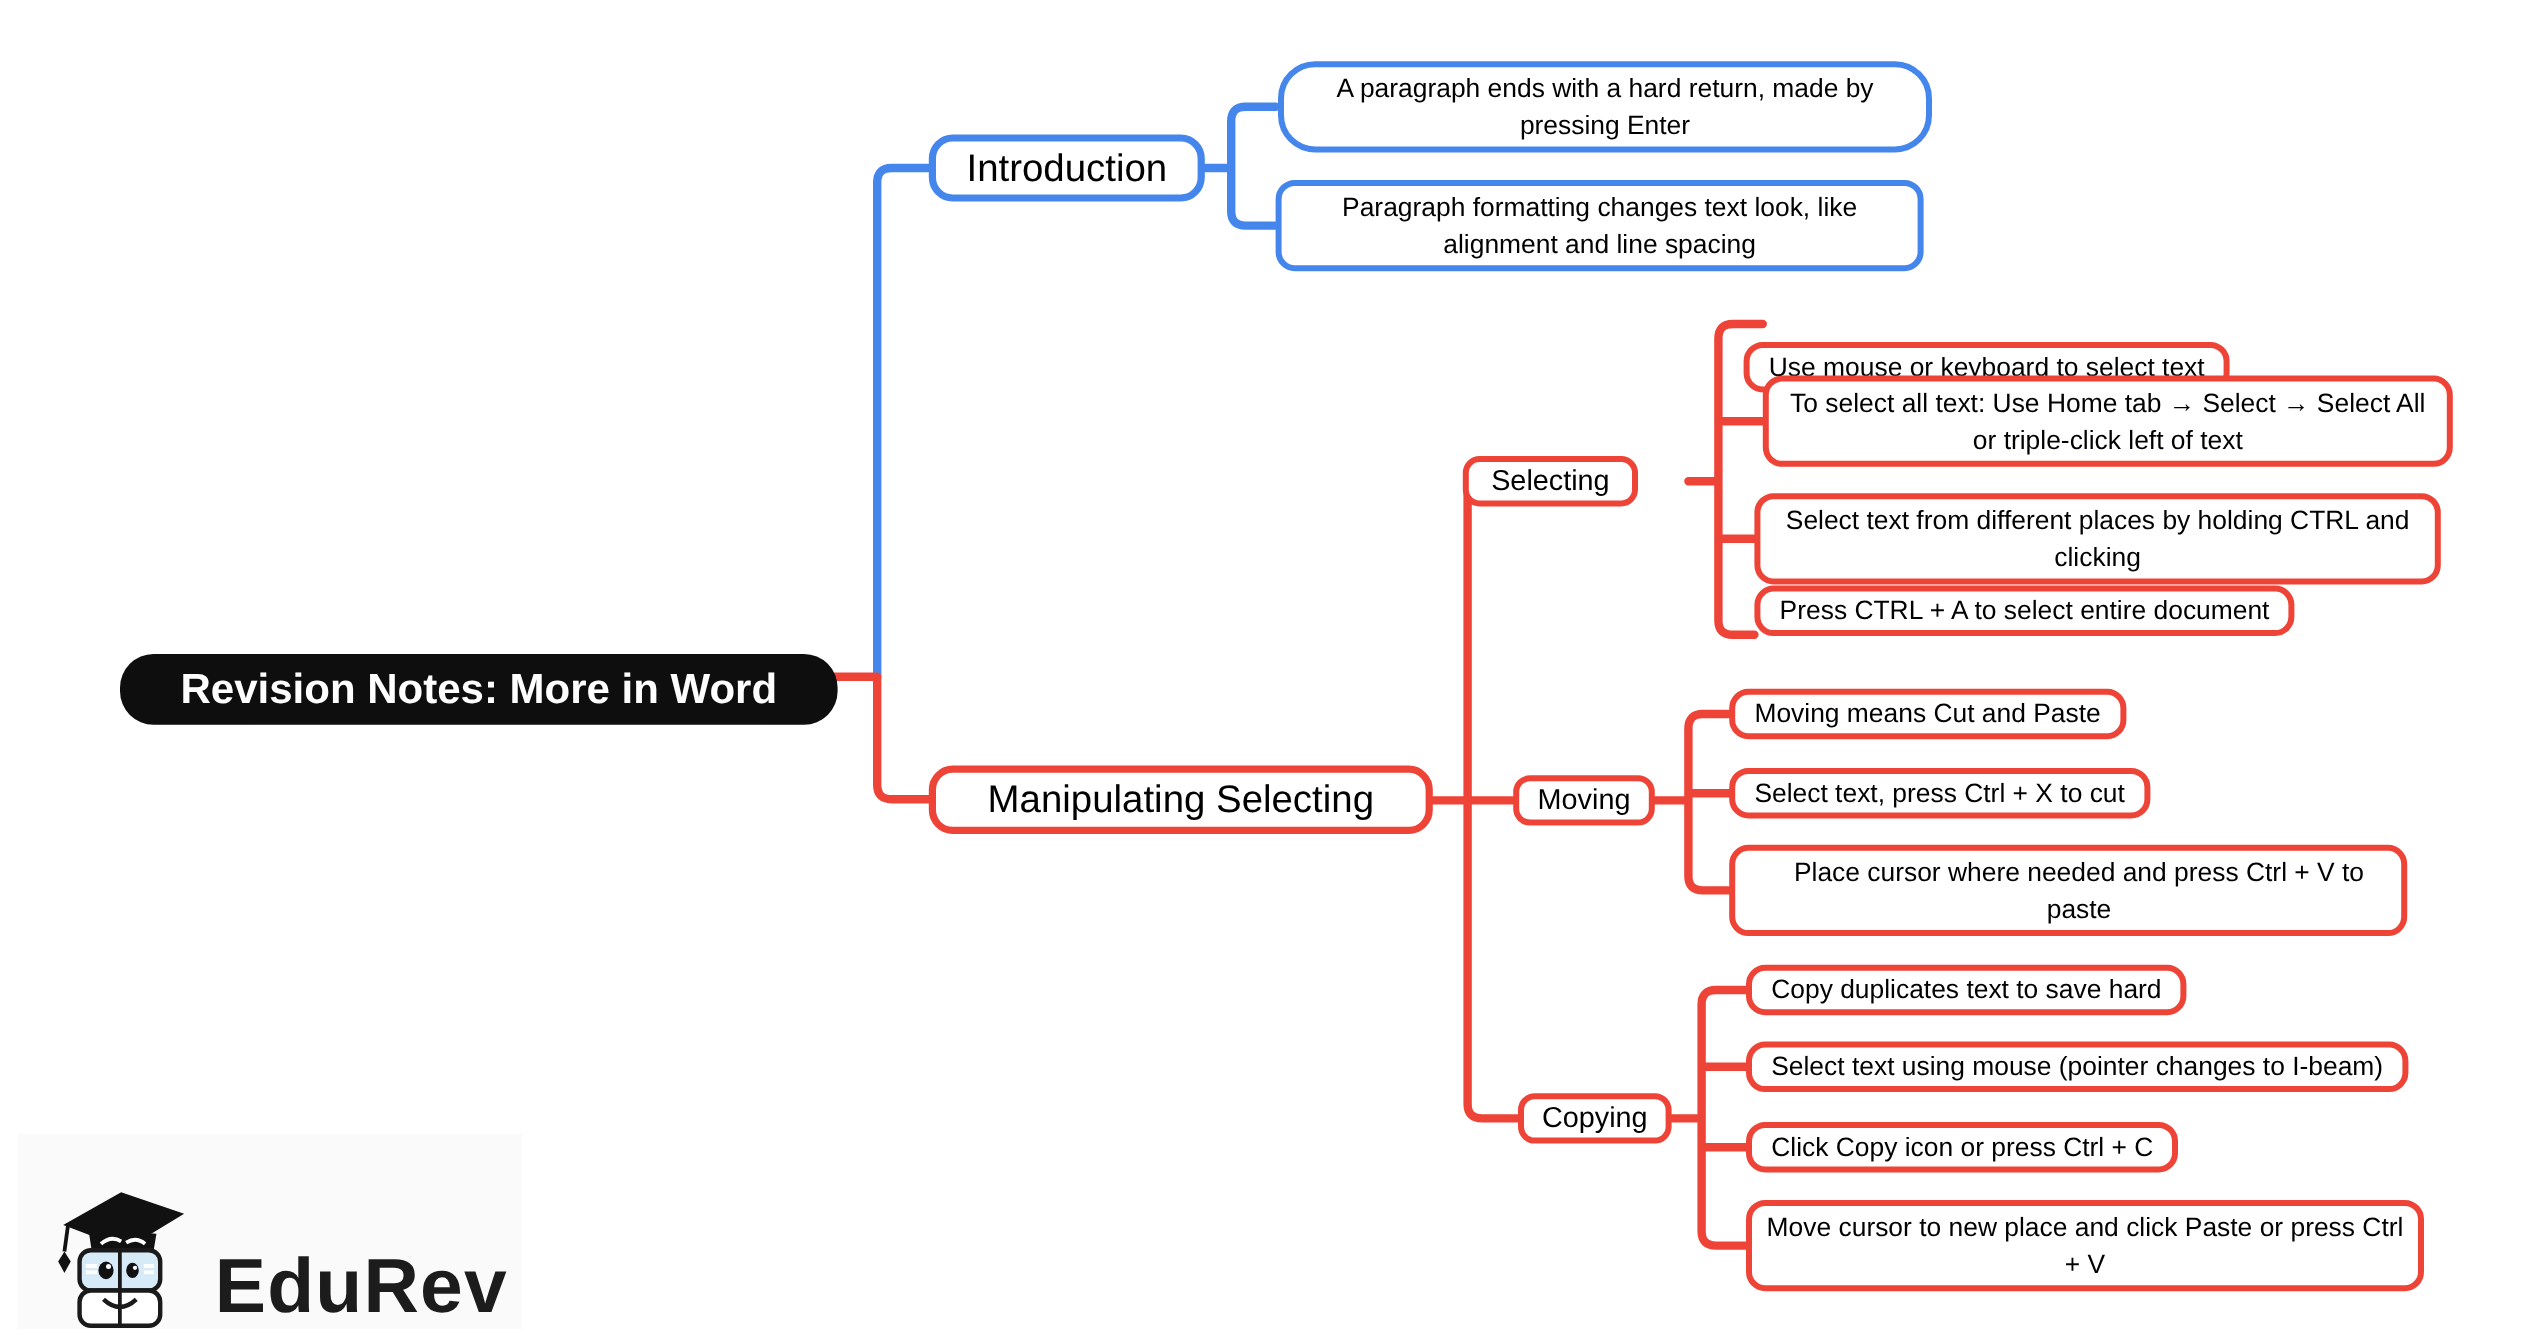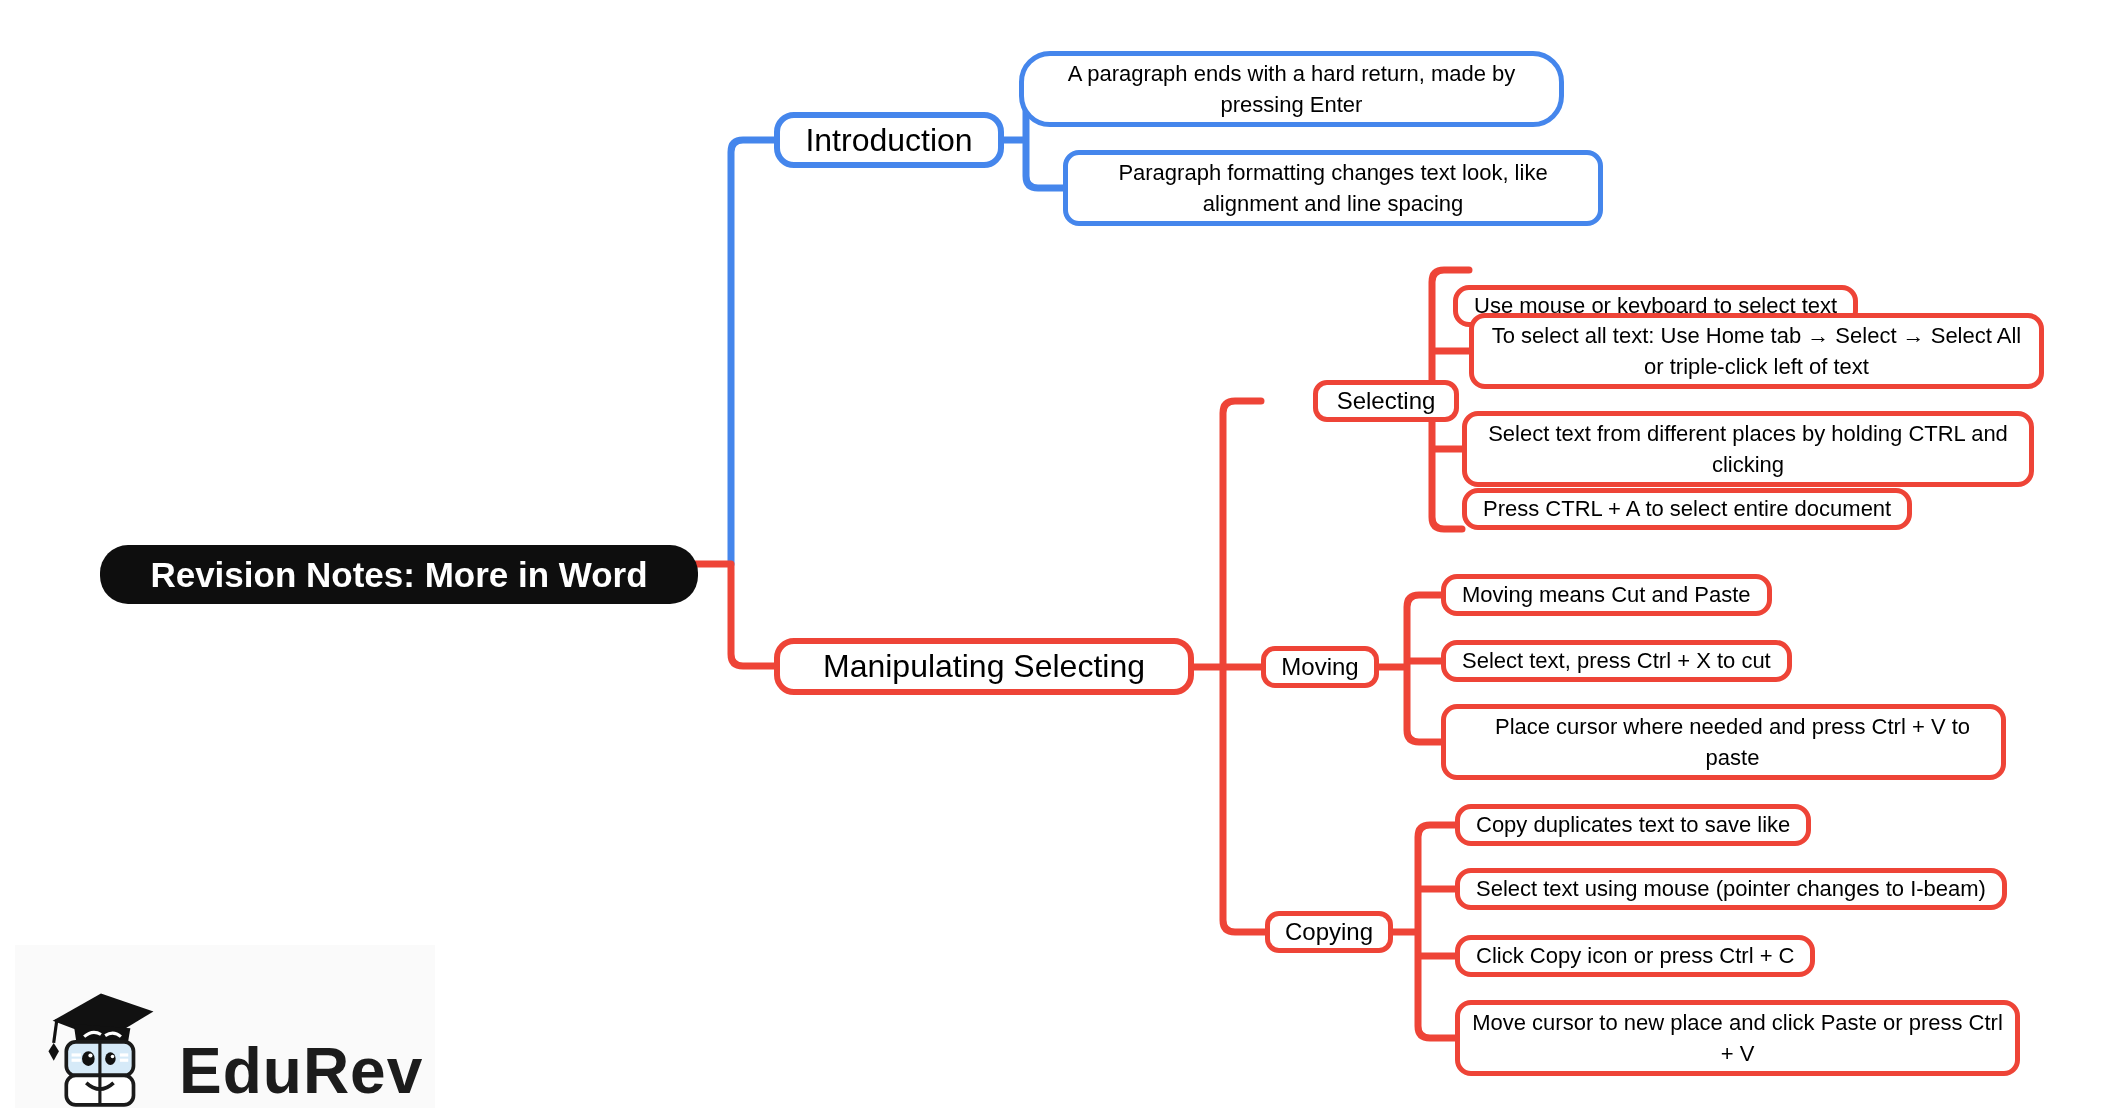--- a/index.html
+++ b/index.html
@@ -75,38 +75,38 @@
     <path class="edge edge-red" d="M1407,401 H1432 M1469,270 H1444 Q1432,270 1432,282 V517 Q1432,529 1444,529 H1462 M1432,351 H1469 M1432,449 H1462"></path>
 
     <path class="edge edge-red" d="M1379,667 H1407 M1441,595 H1419 Q1407,595 1407,607 V730 Q1407,742 1419,742 H1441 M1407,661 H1441"></path>
 
     <path class="edge edge-red" d="M1393,932 H1418 M1455,825 H1430 Q1418,825 1418,837 V1026 Q1418,1038 1430,1038 H1455 M1418,889 H1455 M1418,956 H1455"></path>
   </svg>
 
   <div class="node root" style="left:100px;top:535px;">Revision Notes: More in Word</div>
 
   <div class="node big b-blue" style="left:774px;top:112px;width:230px;height:56px;">Introduction</div>
-  <div class="node leaf two b-blue" style="left:1019px;top:51px;width:545px;border-radius:31px;">A paragraph ends with a hard return, made by pressing Enter</div>
+  <div class="node leaf two b-blue" style="left:1065px;top:51px;width:545px;border-radius:31px;">A paragraph ends with a hard return, made by pressing Enter</div>
   <div class="node leaf two b-blue" style="left:1063px;top:150px;width:540px;">Paragraph formatting changes text look, like alignment and line spacing</div>
 
   <div class="node big b-red" style="left:774px;top:638px;width:420px;height:57px;">Manipulating Selecting</div>
 
-  <div class="node mid b-red" style="left:1313px;top:380px;width:146px;">Selecting</div>
+  <div class="node mid b-red" style="left:1219px;top:380px;width:146px;">Selecting</div>
   <div class="node leaf one b-red" style="left:1453px;top:249px;margin-top:36px;">Use mouse or keyboard to select text</div>
   <div class="node leaf two b-red" style="left:1469px;top:313px;width:575px;">To select all text: Use Home tab → Select → Select All or triple-click left of text</div>
   <div class="node leaf two b-red" style="left:1462px;top:411px;width:572px;">Select text from different places by holding CTRL and clicking</div>
   <div class="node leaf one b-red" style="left:1462px;top:488px;text-align:center;">Press CTRL + A to select entire document</div>
 
   <div class="node mid b-red" style="left:1261px;top:646px;width:118px;">Moving</div>
   <div class="node leaf one b-red" style="left:1441px;top:574px;">Moving means Cut and Paste</div>
   <div class="node leaf one b-red" style="left:1441px;top:640px;">Select text, press Ctrl + X to cut</div>
   <div class="node leaf two b-red" style="left:1441px;top:704px;width:565px;padding-left:28px;">Place cursor where needed and press Ctrl + V to paste</div>
 
   <div class="node mid b-red" style="left:1265px;top:911px;width:128px;">Copying</div>
-  <div class="node leaf one b-red" style="left:1455px;top:804px;">Copy duplicates text to save like</div>
+  <div class="node leaf one b-red" style="left:1455px;top:804px;">Copy duplicates text to save hard</div>
   <div class="node leaf one b-red" style="left:1455px;top:868px;">Select text using mouse (pointer changes to I-beam)</div>
   <div class="node leaf one b-red" style="left:1455px;top:935px;">Click Copy icon or press Ctrl + C</div>
   <div class="node leaf two b-red" style="left:1455px;top:1000px;width:565px;">Move cursor to new place and click Paste or press Ctrl + V</div>
 
   <div id="logo">
     <svg class="mascot" width="118" height="126" viewBox="0 0 110 120" xmlns="http://www.w3.org/2000/svg">
 
       <path d="M12,36 L9,58" stroke="#111" stroke-width="3" fill="none"></path>
       <path d="M9,58 l5,8 l-5,9 l-5,-9 z" fill="#111"></path>
 

